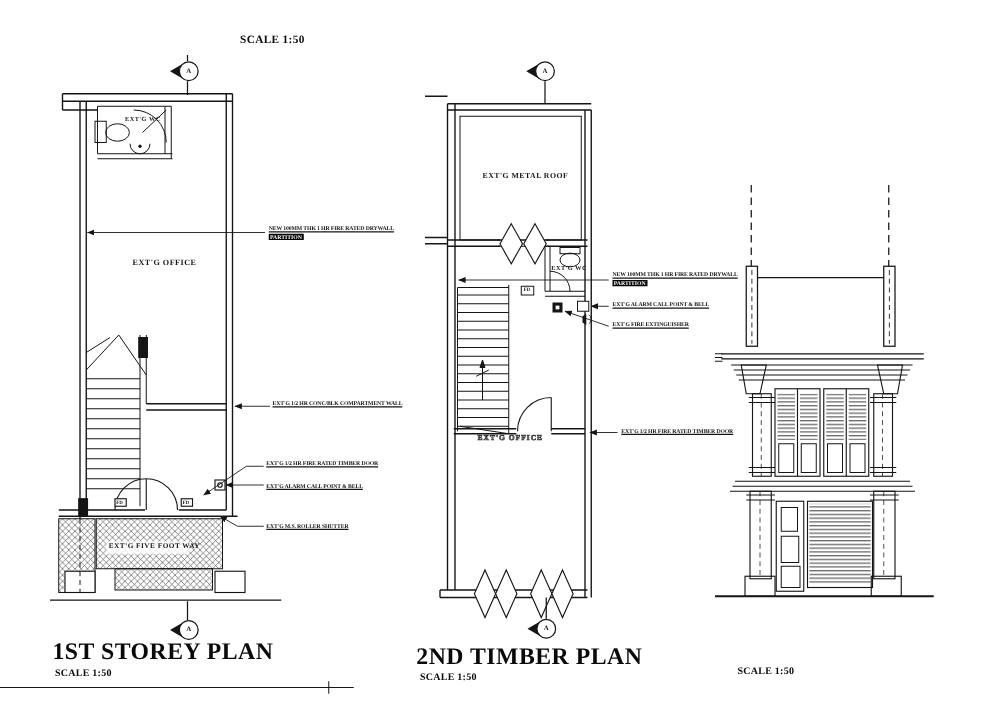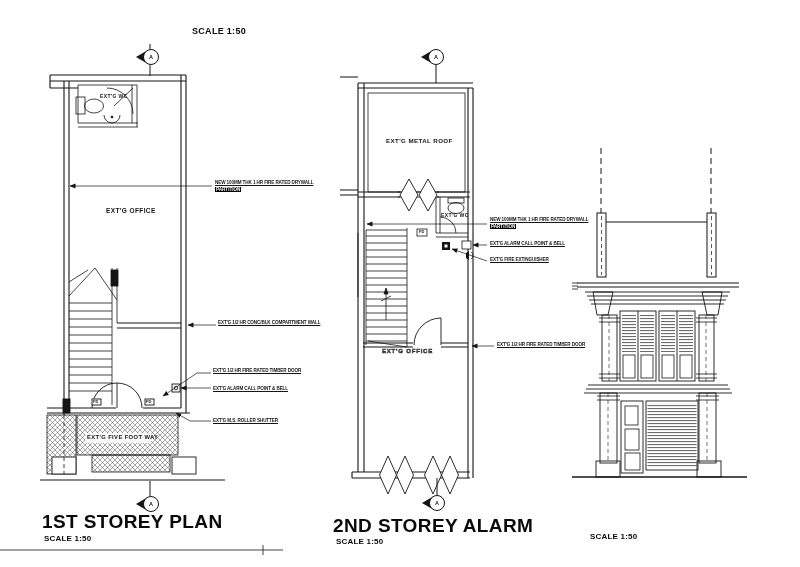--- a/index.html
+++ b/index.html
@@ -1,17 +1,17 @@
 <!DOCTYPE html>
 <html><head>
 <meta charset="utf-8">
 <style>
   html,body{margin:0;padding:0;background:#fff;}
   .sheet{position:relative;width:800px;height:567px;background:#fff;overflow:hidden;
-         font-family:Liberation Sans, sans-serif;}
+         font-family:Liberation Serif, serif;}
   svg.linework{position:absolute;left:0;top:0;}
   .lbl{position:absolute;font-weight:bold;color:#151515;white-space:nowrap;line-height:1.15;}
   .room{letter-spacing:0.4px;}
   .ann{font-size:4.6px;letter-spacing:-0.1px;text-decoration:underline;}
   .annbox{font-size:4.6px;background:#000;color:#fff;padding:0 1px;text-decoration:none;}
   .title{font-size:19px;font-weight:800;letter-spacing:0.4px;color:#0a0a0a;}
   .scale{font-size:8px;font-weight:bold;color:#0a0a0a;letter-spacing:0.2px;}
   .topscale{font-size:9px;font-weight:bold;color:#0a0a0a;letter-spacing:0.3px;}
   .marker-letter{font-size:5.5px;width:8px;text-align:center;line-height:7px;}
   .fd{font-size:4px;letter-spacing:0;}
@@ -250,18 +250,18 @@
 
 <div class="lbl ann" style="left:490px;top:217px;">NEW 100MM THK 1 HR FIRE RATED DRYWALL</div>
 <div class="lbl annbox" style="left:490px;top:224px;">PARTITION</div>
 <div class="lbl ann" style="left:490px;top:241px;">EXT'G ALARM CALL POINT &amp; BELL</div>
 <div class="lbl ann" style="left:490px;top:257px;">EXT'G FIRE EXTINGUISHER</div>
 <div class="lbl ann" style="left:497px;top:342px;">EXT'G 1/2 HR FIRE RATED TIMBER DOOR</div>
 
 <div class="lbl marker-letter" style="left:432px;top:54px;">A</div>
 <div class="lbl marker-letter" style="left:433px;top:500px;">A</div>
 
-<div class="lbl title" style="left:333px;top:515px;">2ND STOREY ALARM</div>
+<div class="lbl title" style="left:333px;top:515px;">2ND TIMBER PLAN</div>
 <div class="lbl scale" style="left:336px;top:537px;">SCALE 1:50</div>
 
 <div class="lbl scale" style="left:590px;top:532px;">SCALE 1:50</div>
 
 </div>
 
 </body></html>

